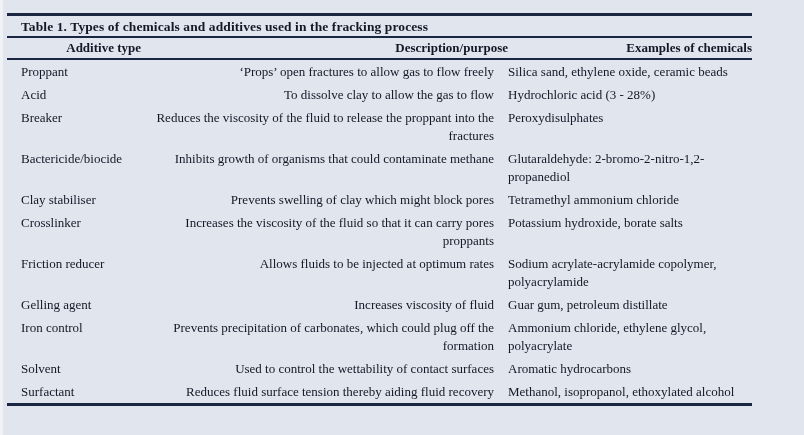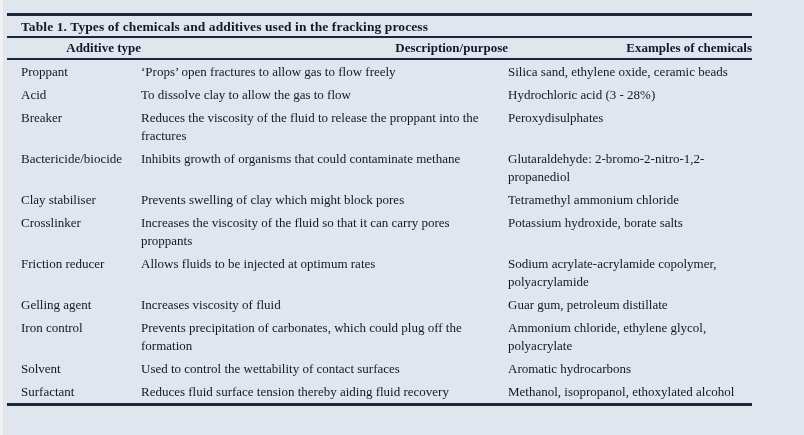--- a/index.html
+++ b/index.html
@@ -48,21 +48,21 @@
     padding: 2px 0;
     border-bottom: 2px solid var(--rule);
   }
   th.c1h, td.c1d { padding-left: 14px; }
   td {
     font-size: 13px;
     line-height: 18px;
     vertical-align: top;
     padding: 3px 0 2px 0;
   }
-  td.c2d { padding-right: 14px; }
+  td.c2d { padding-right: 14px; text-align: right; }
   td.c3d { padding-right: 4px; }
 </style>
 </head>
 <body>
 
 <div class="sheet">
   <div class="rule-top"></div>
   <div class="table-title">Table 1. Types of chemicals and additives used in the fracking process</div>
   <div class="rule-mid"></div>
 

